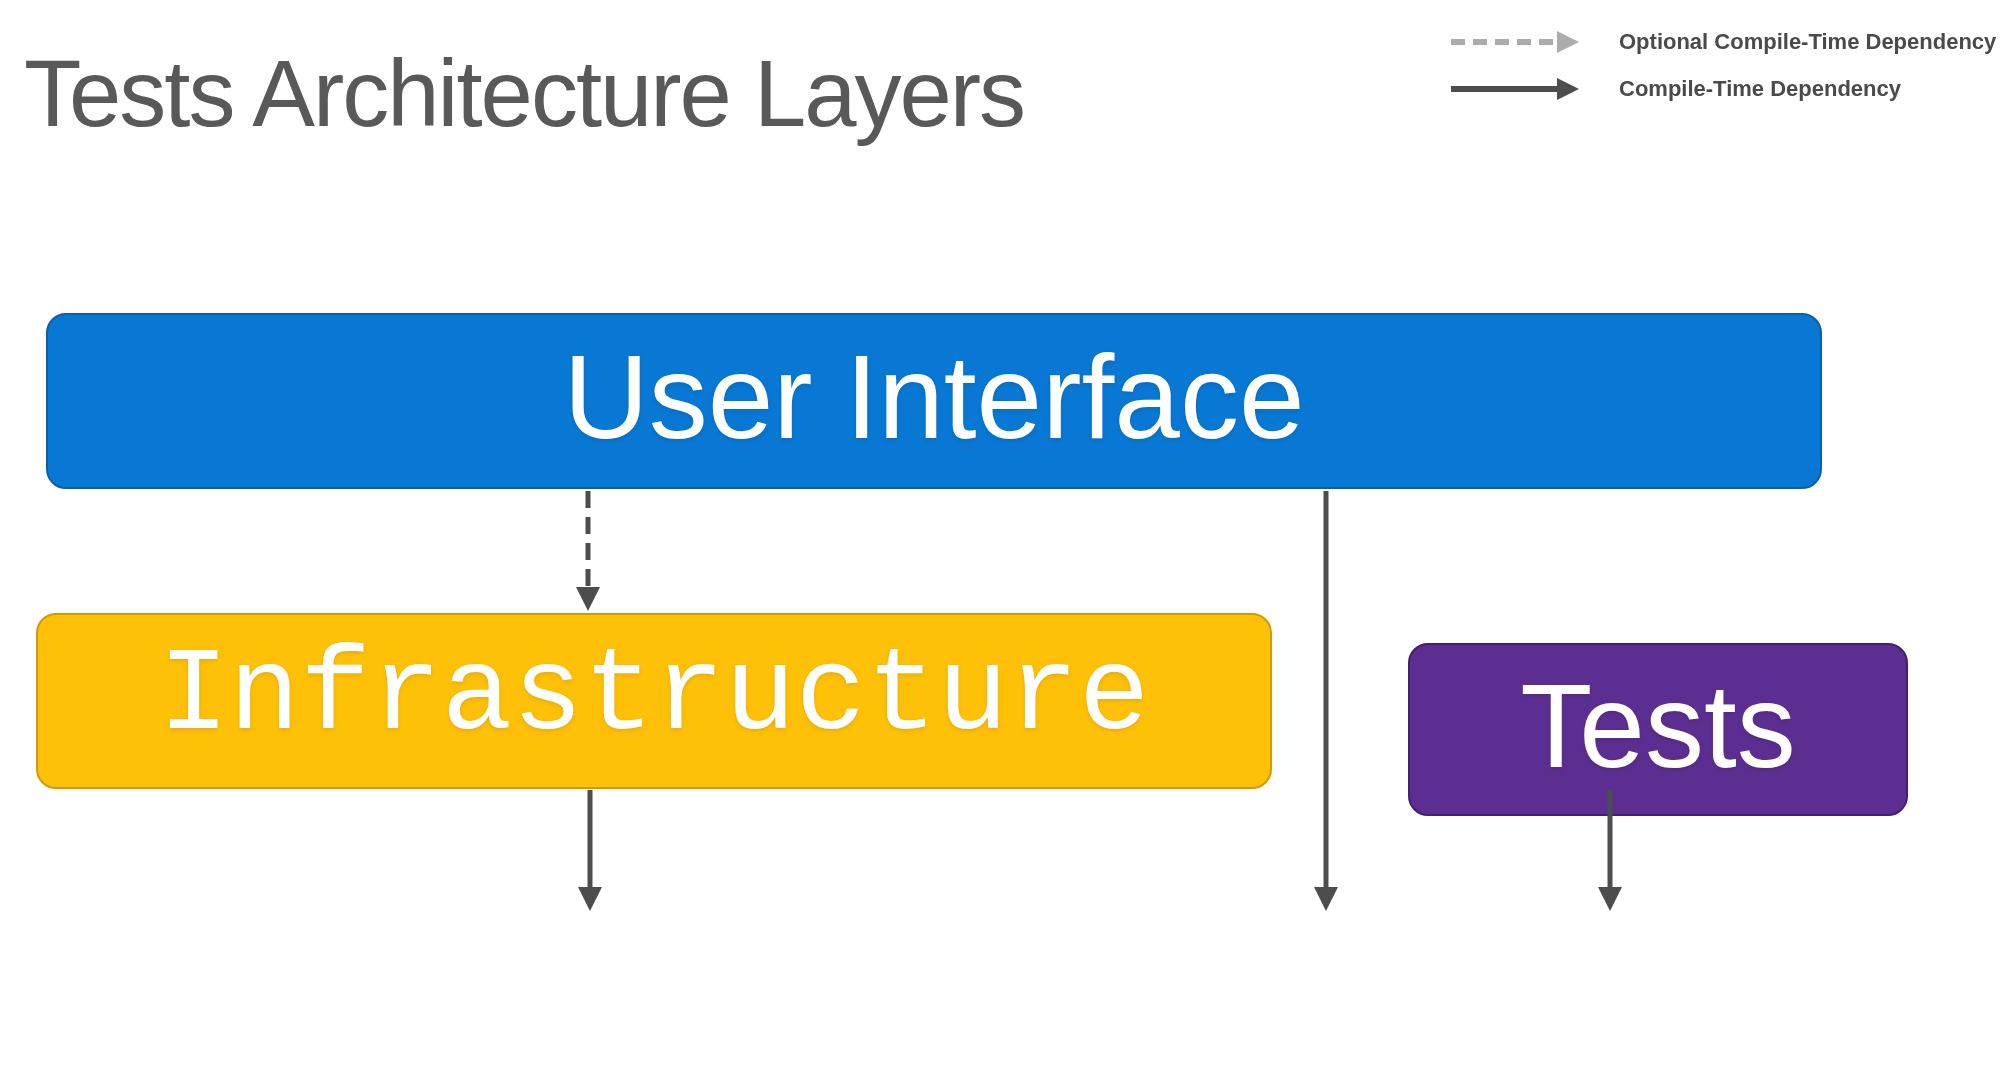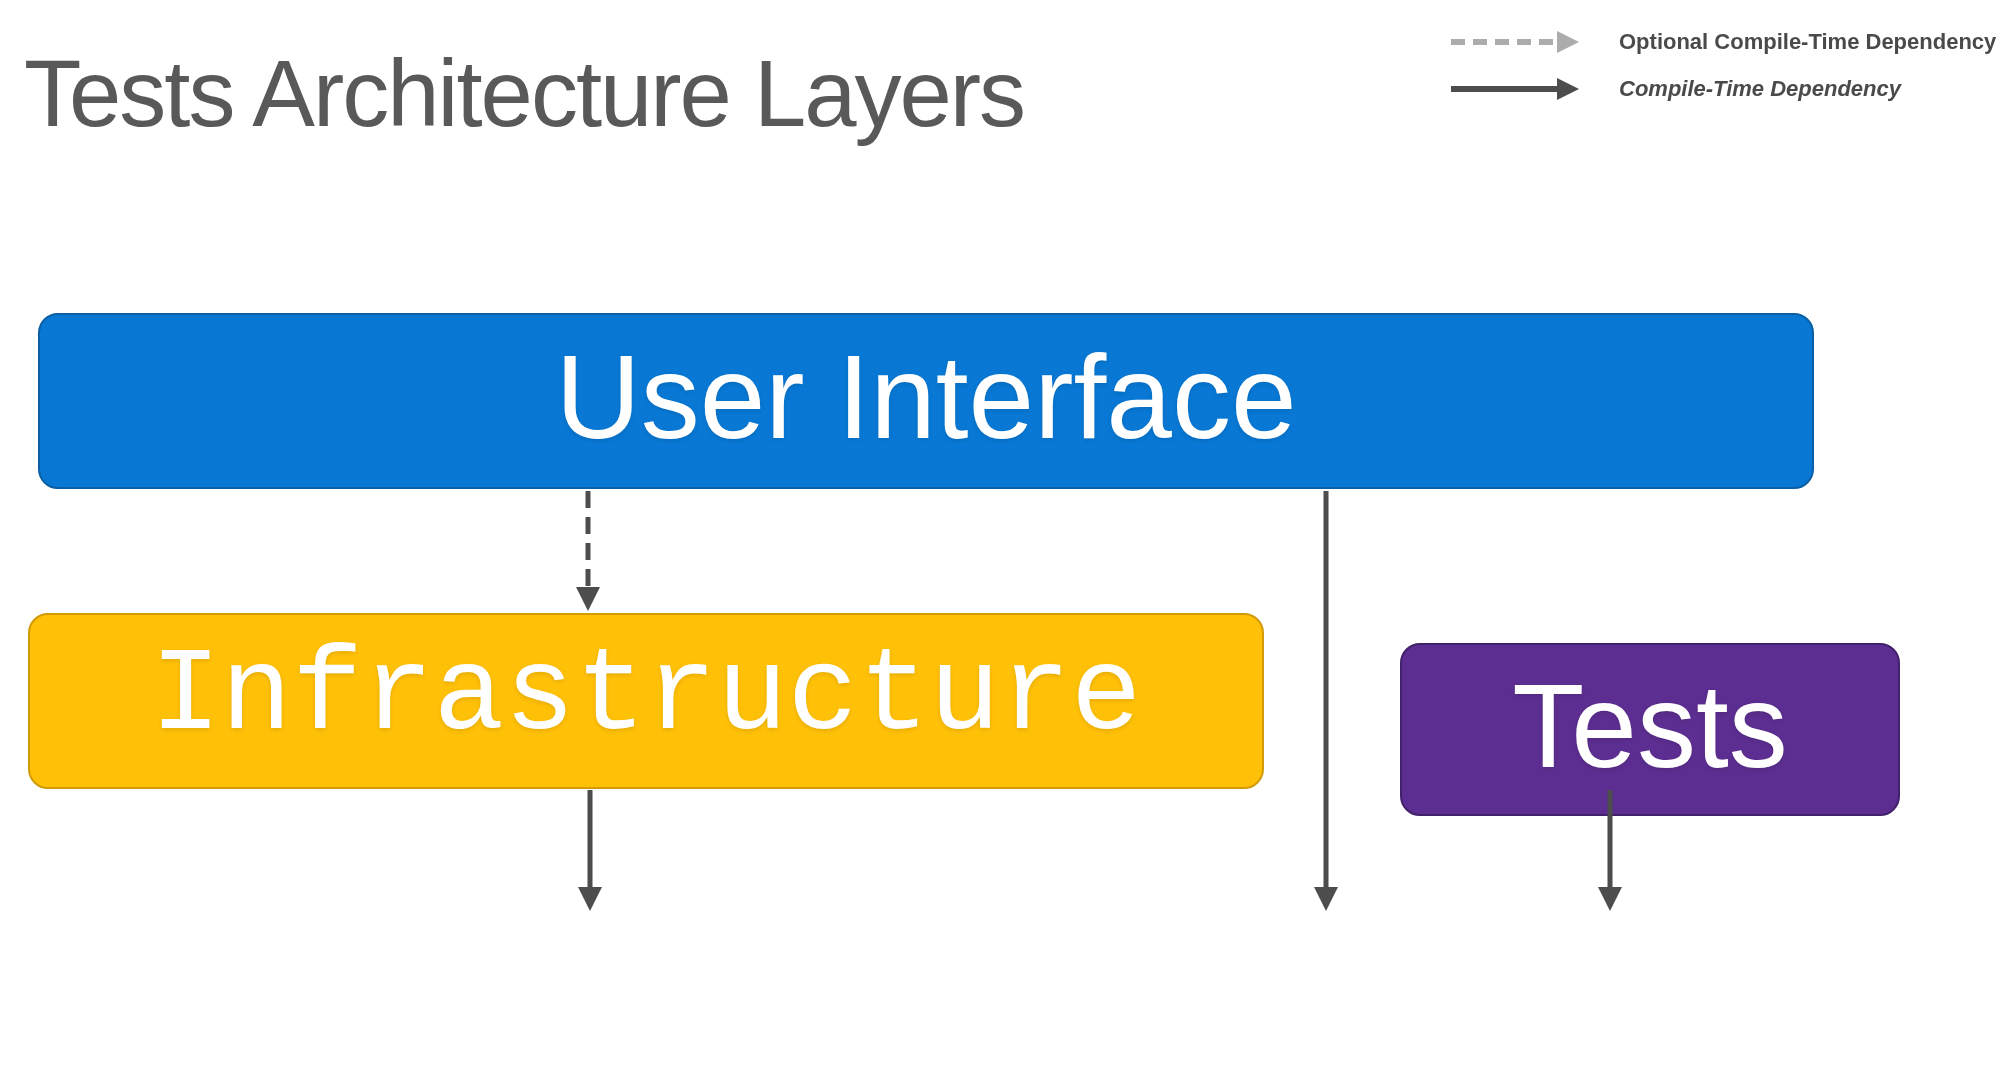--- a/index.html
+++ b/index.html
@@ -13,21 +13,21 @@
     position:absolute;left:24px;top:40px;margin:0;
     font-size:94px;font-weight:300;letter-spacing:-2px;
     color:var(--title-text);white-space:nowrap;
   }
   
   .legend-row{
     position:absolute;left:1451px;height:34px;
     display:flex;align-items:flex-end;
   }
   .legend-row.row-0{top:21px;}
-  .legend-row.row-1{top:68px;font-style:italic;}
+  .legend-row.row-1{top:68px;}
   .legend-arrow{position:relative;width:130px;height:26px;flex:0 0 auto;}
   .legend-arrow .lline{
     position:absolute;left:0;top:50%;transform:translateY(-50%);
     width:106px;height:6px;
   }
   .legend-arrow.dashed .lline{
     background:repeating-linear-gradient(to right,var(--legend-dashed) 0 14px,transparent 14px 22px);
   }
   .legend-arrow.solid .lline{background:var(--legend-solid);}
   .legend-arrow .lhead{
@@ -38,20 +38,21 @@
   .legend-arrow.solid  .lhead{border-left:22px solid var(--legend-solid);}
   .legend-label{
     margin-left:38px;font-size:22px;font-weight:600;
     color:var(--legend-text);white-space:nowrap;
   }
   
   .box{
     position:absolute;border-radius:20px;box-sizing:border-box;
     display:flex;align-items:center;justify-content:center;
     border:2px solid transparent;
+    margin-left:8px;
   }
   .box .box-label{
     color:var(--box-text);font-size:118px;font-weight:300;
     white-space:nowrap;line-height:1;padding-bottom:8px;
     text-shadow:0 2px 4px rgba(0,0,0,0.10);
   }
   .box-user-interface{
     left:38px;top:313px;width:1776px;height:176px;
     background:var(--box-blue);border-color:var(--box-blue-border);
   }

